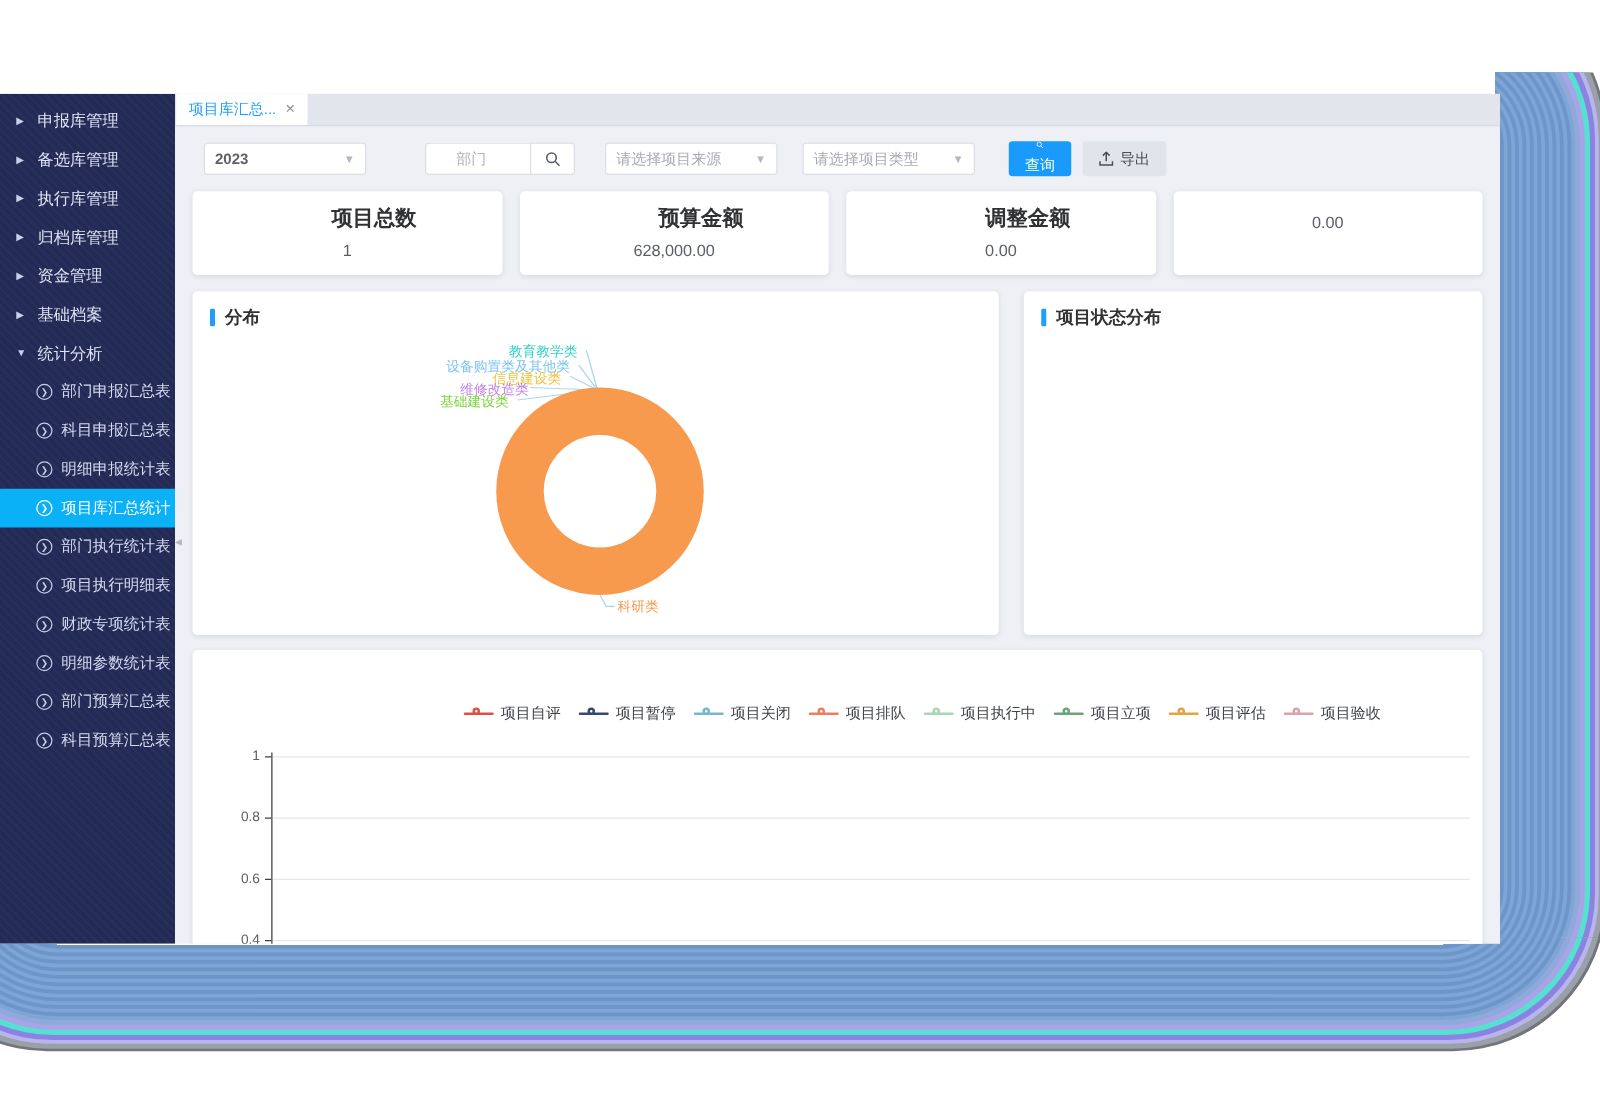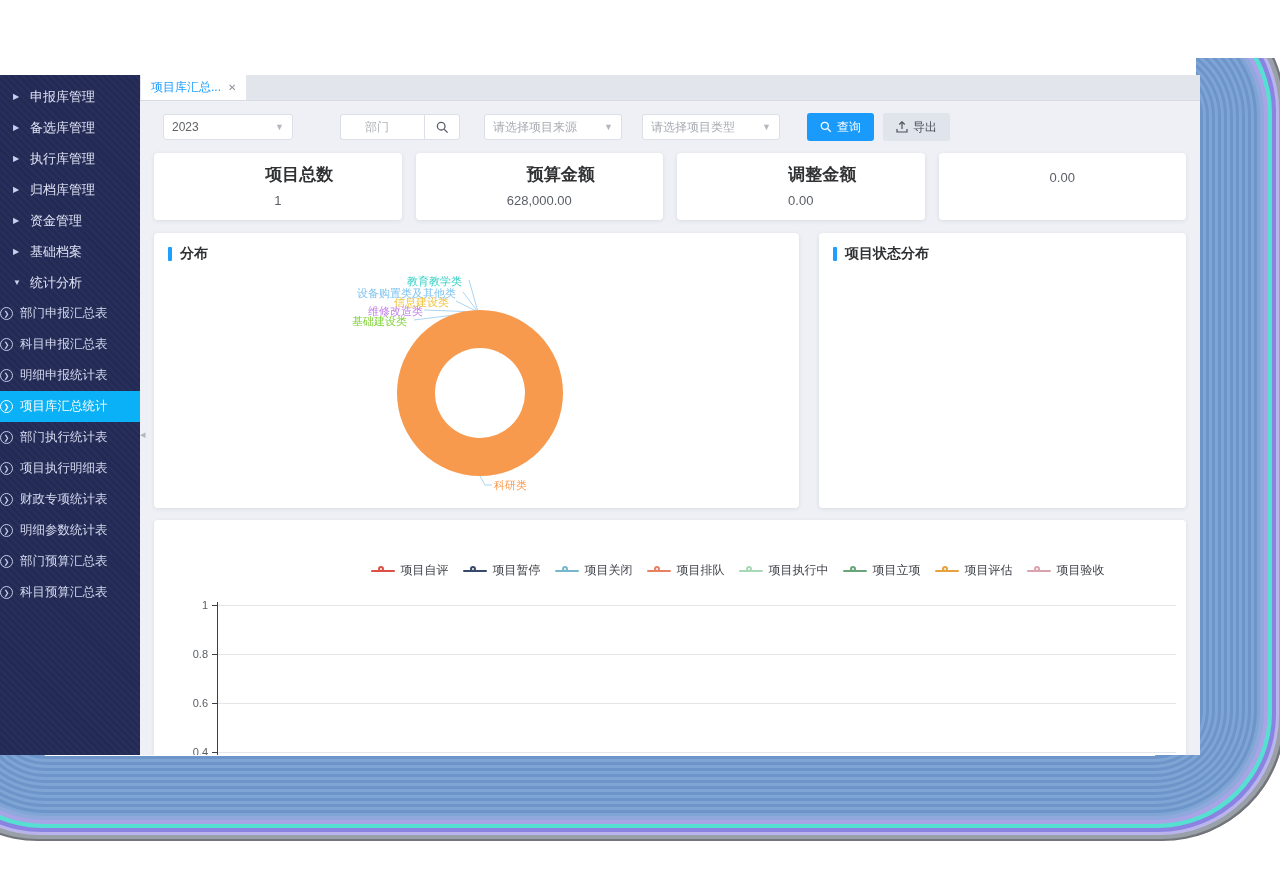--- a/index.html
+++ b/index.html
@@ -22,45 +22,45 @@
   .decor-clip-bottom .decor-ring { left:0; top:-680px; }
 
   
   .app { position:absolute; left:0; top:75px; width:1200px; height:680px; display:flex; overflow:hidden; z-index:2; background:#eef0f5; }
 
   
   .sidebar { width:140px; flex-shrink:0; background:#232a55; color:#dfe3f5; padding-top:6px; font-size:13px; position:relative;
     background-image:repeating-linear-gradient(45deg, rgba(255,255,255,.025) 0 2px, transparent 2px 5px); }
   .nav-item { height:31px; display:flex; align-items:center; padding-left:13px; gap:8px; cursor:pointer; white-space:nowrap; }
   .caret { font-size:8px; color:#c9cfec; width:9px; display:inline-block; }
-  .sub-item { height:31px; display:flex; align-items:center; gap:7px; cursor:pointer; font-size:12.5px; color:#d5daf0; white-space:nowrap;text-align:center; }
+  .sub-item { height:31px; display:flex; align-items:center; padding-left:29px; gap:7px; cursor:pointer; font-size:12.5px; color:#d5daf0; white-space:nowrap;text-align:center; }
   .sub-item.active { background:#0ab1f6; color:#fff; }
   .sub-ico { width:13px; height:13px; border:1px solid #c5cce8; border-radius:50%; display:inline-flex; align-items:center; justify-content:center; font-size:7px; color:#c5cce8; flex-shrink:0; }
   .sub-item.active .sub-ico { border-color:#fff; color:#fff; }
   .collapse-handle { position:absolute; left:140px; top:354px; z-index:6; color:#b3b7bf; font-size:11px; cursor:pointer; line-height:1; }
 
   
   .content { flex:1; display:flex; flex-direction:column; min-width:0; position:relative; }
   .tabbar { height:26px; background:#e2e5eb; border-bottom:1px solid #d8dbe2; display:flex; align-items:stretch; flex-shrink:0; }
   .tab { margin-left:1px; padding:0 10px; background:#fff; color:#1e9fff; font-size:12px; display:flex; align-items:center; gap:7px; cursor:pointer; }
   .tab-close { color:#8a8f99; font-size:10px; cursor:pointer; }
 
   .filters { height:52px; display:flex; align-items:center; padding-left:23px; flex-shrink:0; }
   .sel { height:26px; border:1px solid #dcdfe6; border-radius:3px; background:#fff; display:flex; align-items:center; justify-content:space-between; padding:0 8px; font-size:12px; cursor:pointer; }
   .sel .car { color:#b4b7bd; font-size:9px; margin-left:8px; }
-  .sel-year { width:130px; margin-right:47px; color:#606266; }
+  .sel-year { width:130px; margin-right:47px; color:#606266;font-weight:bold; }
   .sel-ph { color:#a8abb2; }
   .dept-group { display:flex; margin-right:24px; }
   .dept-input { width:84px; height:26px; border:1px solid #dcdfe6; border-right:none; border-radius:3px 0 0 3px; padding:0 24px; font-size:12px; color:#606266; outline:none; background:#fff; }
   .dept-input::placeholder { color:#b0b3ba; }
   .search-addon { width:36px; height:26px; border:1px solid #dcdfe6; border-radius:0 3px 3px 0; background:#fff; display:flex; align-items:center; justify-content:center; cursor:pointer; }
   .sel-source { width:138px; margin-right:20px; }
   .sel-type { width:138px; margin-right:27px; }
   .btn { height:28px; border-radius:3px; display:flex; align-items:center; gap:5px; padding:0 13px; font-size:12px; cursor:pointer; border:none; }
-  .btn-query { background:#1a9bfb; color:#fff; margin-right:9px; }
+  .btn-query { background:#1a9bfb; color:#fff; margin-right:9px;flex-direction:column; }
   .btn-export { background:#e0e5ec; color:#4a4f57; }
 
   .stats { display:flex; gap:14px; margin:0 14px; flex-shrink:0; }
   .stat { flex:1; height:67px; background:#fff; border-radius:4px; box-shadow:0 1px 4px rgba(31,45,61,.10); text-align:center; padding-top:10px; }
   .stat-title { font-size:17px; font-weight:bold; color:#303133;padding-left:43px; }
   .stat-value { font-size:13px; color:#5a5e66; margin-top:7px; }
 
   .charts-row { display:flex; gap:20px; margin:13px 14px 0; height:275px; flex-shrink:0; }
   .panel { background:#fff; border-radius:4px; box-shadow:0 1px 4px rgba(31,45,61,.10); position:relative; overflow:hidden; }
   .panel-dist { width:645px; }

